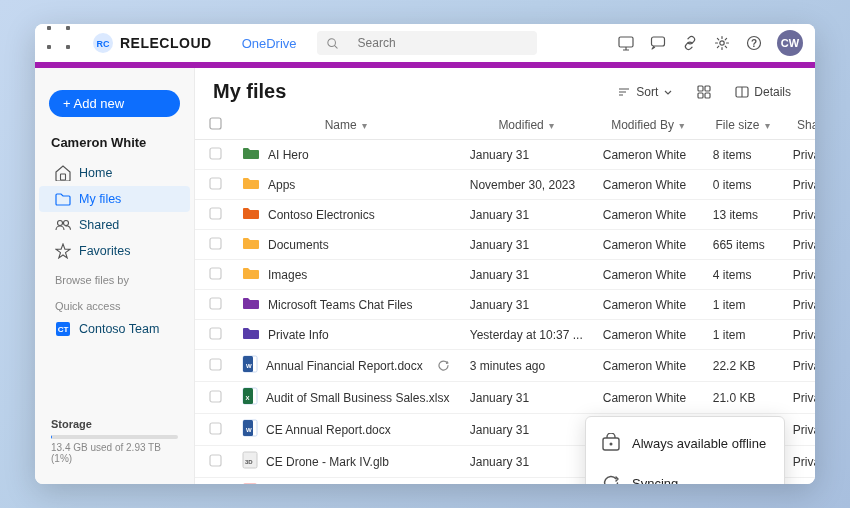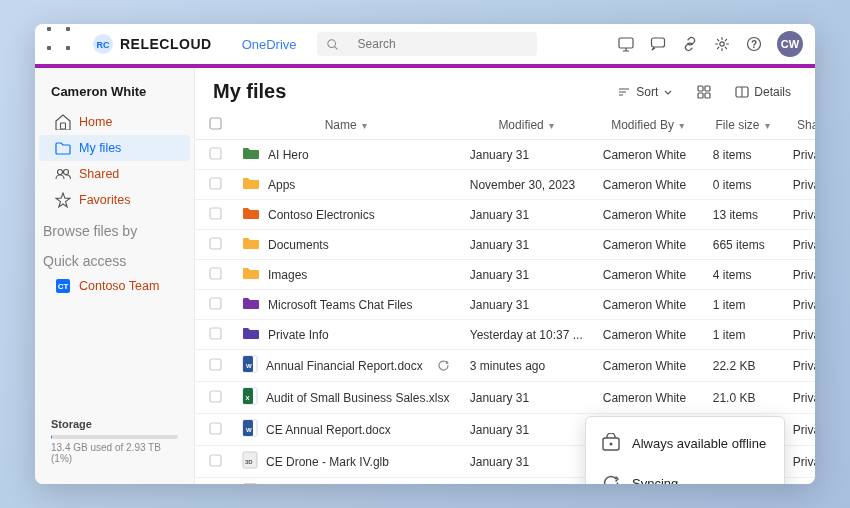--- a/index.html
+++ b/index.html
@@ -20,21 +20,21 @@
       border-radius: 8px;
       box-shadow: 0 8px 32px rgba(0,0,0,0.18);
       display: flex;
       flex-direction: column;
       overflow: hidden;
     }
     
     .titlebar {
       height: 44px;
       background: #fff;
-      border-bottom: 4px solid #a21caf;
+      border-bottom: 6px solid #a21caf;
       display: flex;
       align-items: center;
       padding: 0 12px;
       gap: 10px;
       flex-shrink: 0;
     }
     .titlebar-grid {
       display: grid;
       grid-template-columns: 16px 16px;
       grid-template-rows: 16px 16px;
@@ -132,31 +132,31 @@
       font-weight: 600;
       color: #1a1a1a;
       padding: 4px 16px 10px;
     }
     .sidebar-item {
       display: flex;
       align-items: center;
       gap: 8px;
       padding: 5px 16px;
       font-size: 12.5px;
-      color: #c2410c;
+      color: #0c4a6e;
       cursor: pointer;
       border-radius: 4px;
       margin: 0 4px;
     }
     .sidebar-item.active { background: #e6f0fb; color: #0d6efd; font-weight: 500; }
     .sidebar-item-icon { width: 16px; height: 16px; flex-shrink: 0; }
     .sidebar-section-label {
-      font-size: 14px;
+      font-size: 11px;
       color: #888;
-      padding: 10px 8px 4px;
+      padding: 10px 20px 4px;
       font-weight: 500;
       text-transform: none;
     }
     .sidebar-more-places {
       font-size: 12px;
       color: #0d6efd;
       padding: 4px 16px;
       cursor: pointer;
     }
     .sidebar-storage {
@@ -368,20 +368,21 @@
             <text x="8" y="12" text-anchor="middle" font-size="10" fill="#555" font-weight="600">?</text>
           </svg>
       </div>
       <div class="avatar">CW</div>
     </div>
   </div>
 
   <div class="body">
 
     <div class="sidebar">
+      <button class="add-new-btn">+ Add new</button>
       <div class="sidebar-user">Cameron White</div>
       <div class="sidebar-item">
         <svg class="sidebar-item-icon" viewBox="0 0 16 16" fill="none">
             <path d="M1 7l7-6 7 6v8a1 1 0 01-1 1H2a1 1 0 01-1-1V7z" stroke="#555" stroke-width="1.2"></path>
             <rect x="5.5" y="9" width="5" height="6" rx="0.5" stroke="#555" stroke-width="1.1"></rect>
           </svg>
         <span>Home</span>
       </div>
       <div class="sidebar-item active">
         <svg class="sidebar-item-icon" viewBox="0 0 16 16" fill="none">

